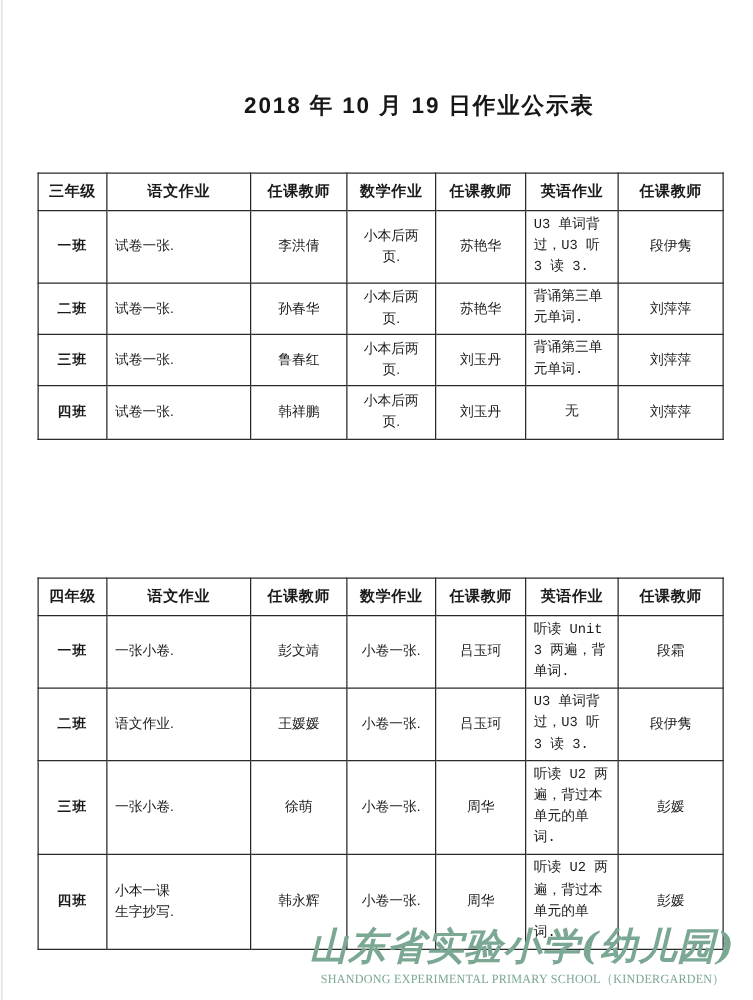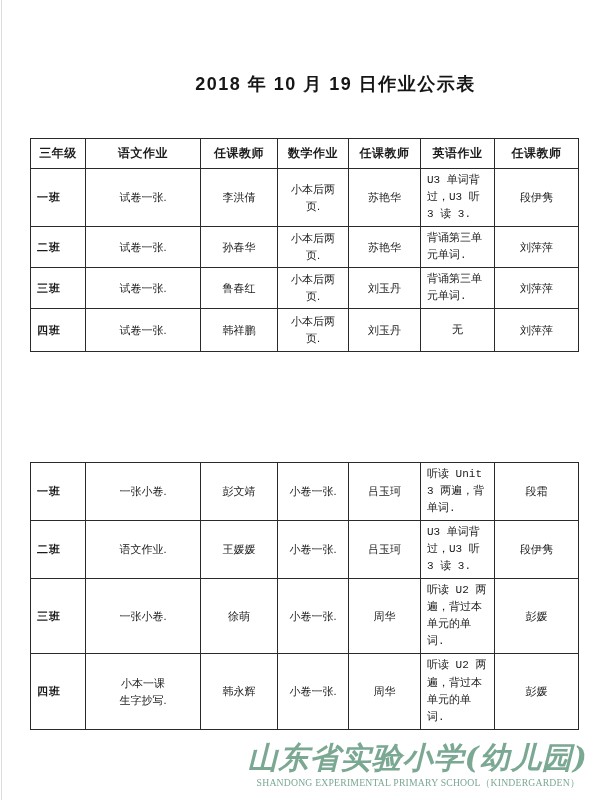--- a/index.html
+++ b/index.html
@@ -26,22 +26,22 @@
     border:1px solid #2a2a2a;
     font-size:11px;line-height:1.55;
     padding:3px 6px;vertical-align:middle;
     white-space:pre-line;
     word-break:break-all;
   }
   table.hw tr.head td{
     font-weight:bold;font-size:12px;text-align:center;
     padding:2px 2px;letter-spacing:0.5px;white-space:nowrap;
   }
-  td.cls{text-align:left;font-weight:bold;font-size:12px;letter-spacing:1px;}
-  td.left{text-align:center;}
+  td.cls{text-align:center;font-weight:bold;font-size:12px;letter-spacing:1px;}
+  td.left{text-align:left;}
   td.mid{text-align:center;}
   td.eng{text-align:left;font-size:10.5px;padding:3px 4px;line-height:1.6;font-family:Liberation Mono, monospace;}
   td.eng.mid{text-align:center;}
   
   .t1 tr.head{height:30px;}
   .t1 tr.r0{height:47px;}
   .t1 tr.r1{height:40px;}
   .t1 tr.r2{height:40px;}
   .t1 tr.r3{height:43px;}
   .t2 tr.head{height:30px;}
@@ -135,20 +135,29 @@
   <colgroup>
     <col style="width:55px">
       <col style="width:115px">
       <col style="width:77px">
     <col style="width:71px">
       <col style="width:72px">
       <col style="width:74px">
       <col style="width:84px">
   </colgroup>
   <tbody>
+      <tr class="head">
+    <td>四年级</td>
+    <td>语文作业</td>
+    <td>任课教师</td>
+    <td>数学作业</td>
+    <td>任课教师</td>
+    <td>英语作业</td>
+    <td>任课教师</td>
+  </tr>
   <tr class="r0">
     <td class="cls">一班</td>
     <td class="left">一张小卷.</td>
     <td class="mid">彭文靖</td>
     <td class="mid">小卷一张.</td>
     <td class="mid">吕玉珂</td>
     <td class="eng">听读 Unit3 两遍，背单词.</td>
     <td class="mid">段霜</td>
   </tr>
   <tr class="r1">

